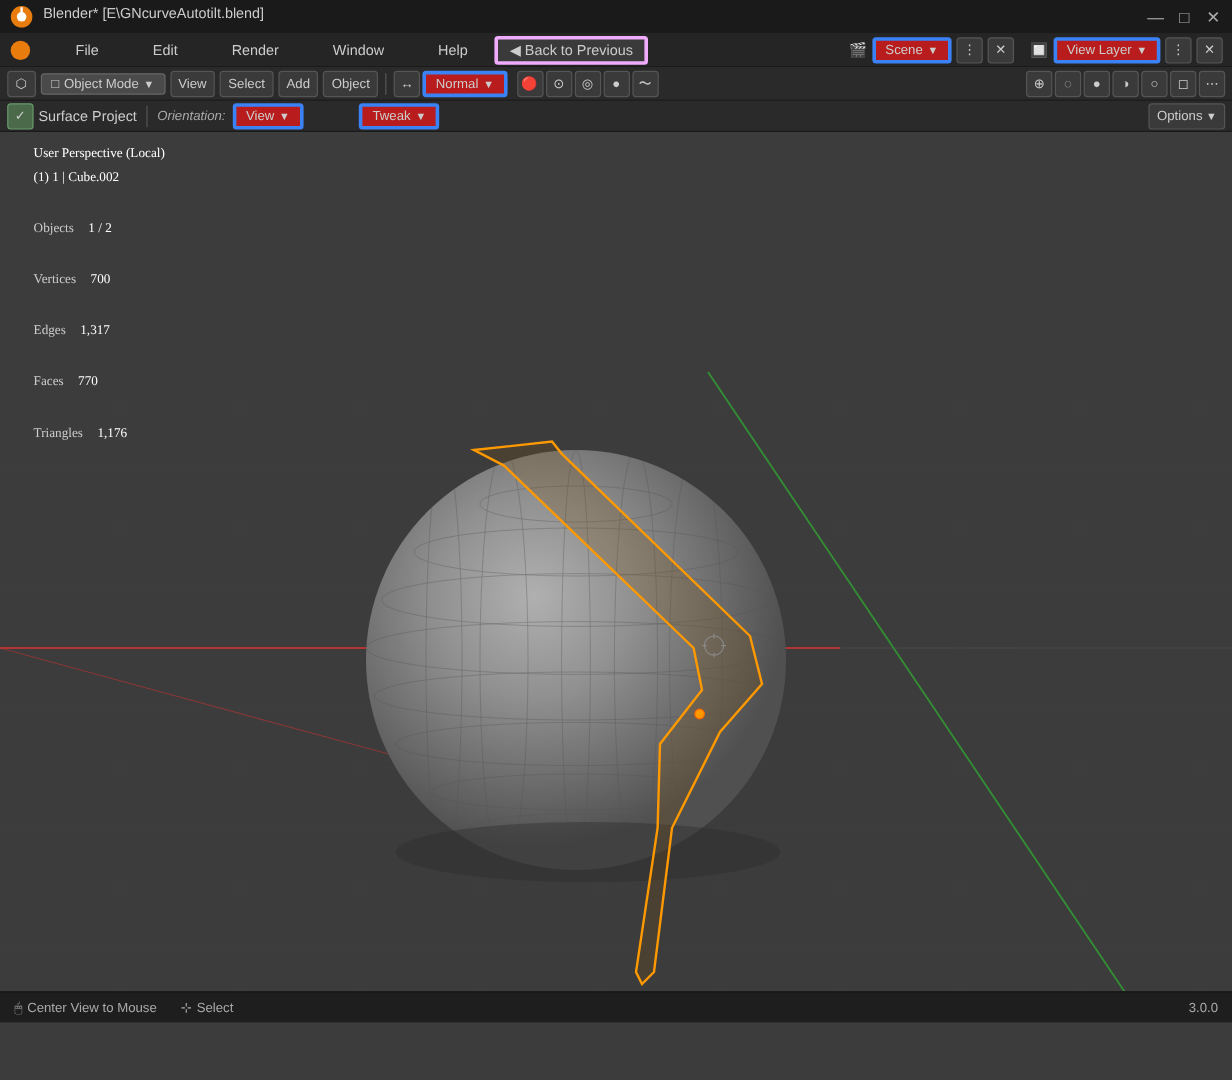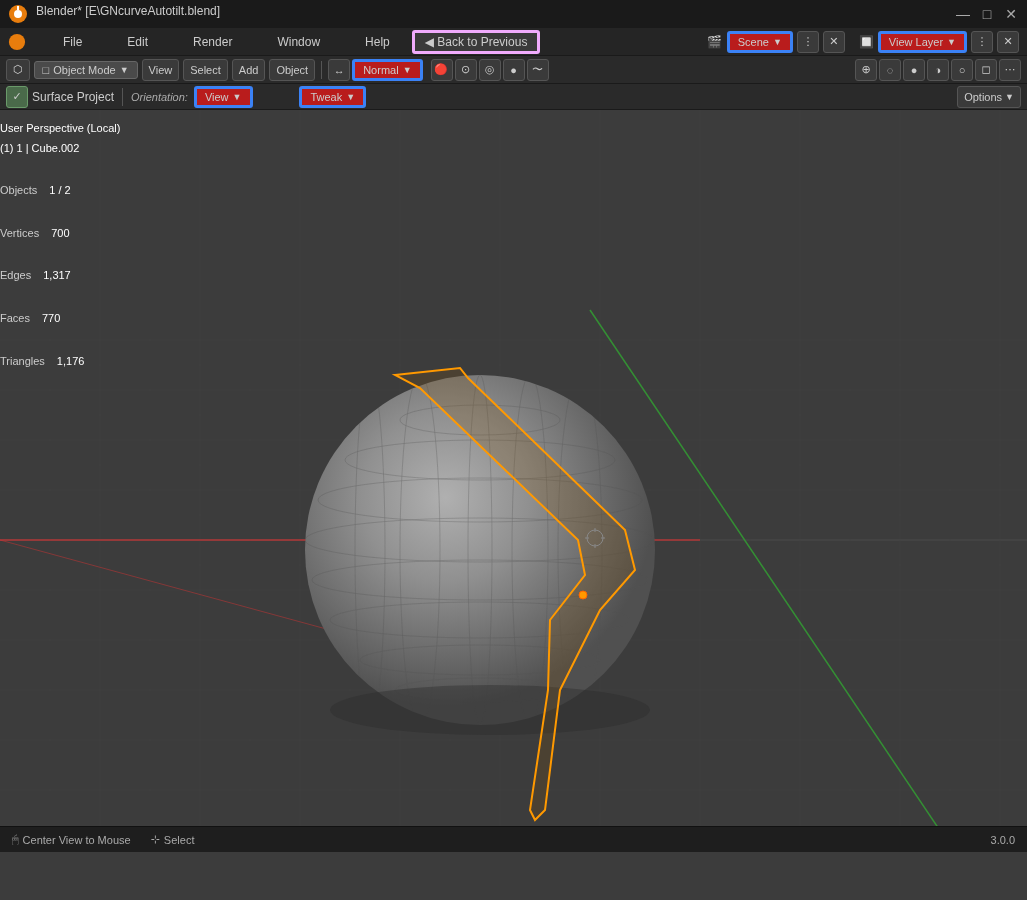--- a/index.html
+++ b/index.html
@@ -121,24 +121,25 @@
       width: 1027px;
       height: 716px;
       background: #3c3c3c;
       overflow: hidden;
     }
 
     
     #stats-overlay {
       position: absolute;
       top: 10px;
-      left: 0;
+      left: 28px;
       color: #ffffff;
       font-size: 11px;
       line-height: 1.6;
+      font-family: Liberation Serif, serif;
     }
     #stats-overlay .perspective-label {
       font-size: 11px;
       color: #fff;
       margin-bottom: 2px;
     }
     #stats-overlay .object-name {
       font-size: 11px;
       color: #fff;
       margin-bottom: 6px;

